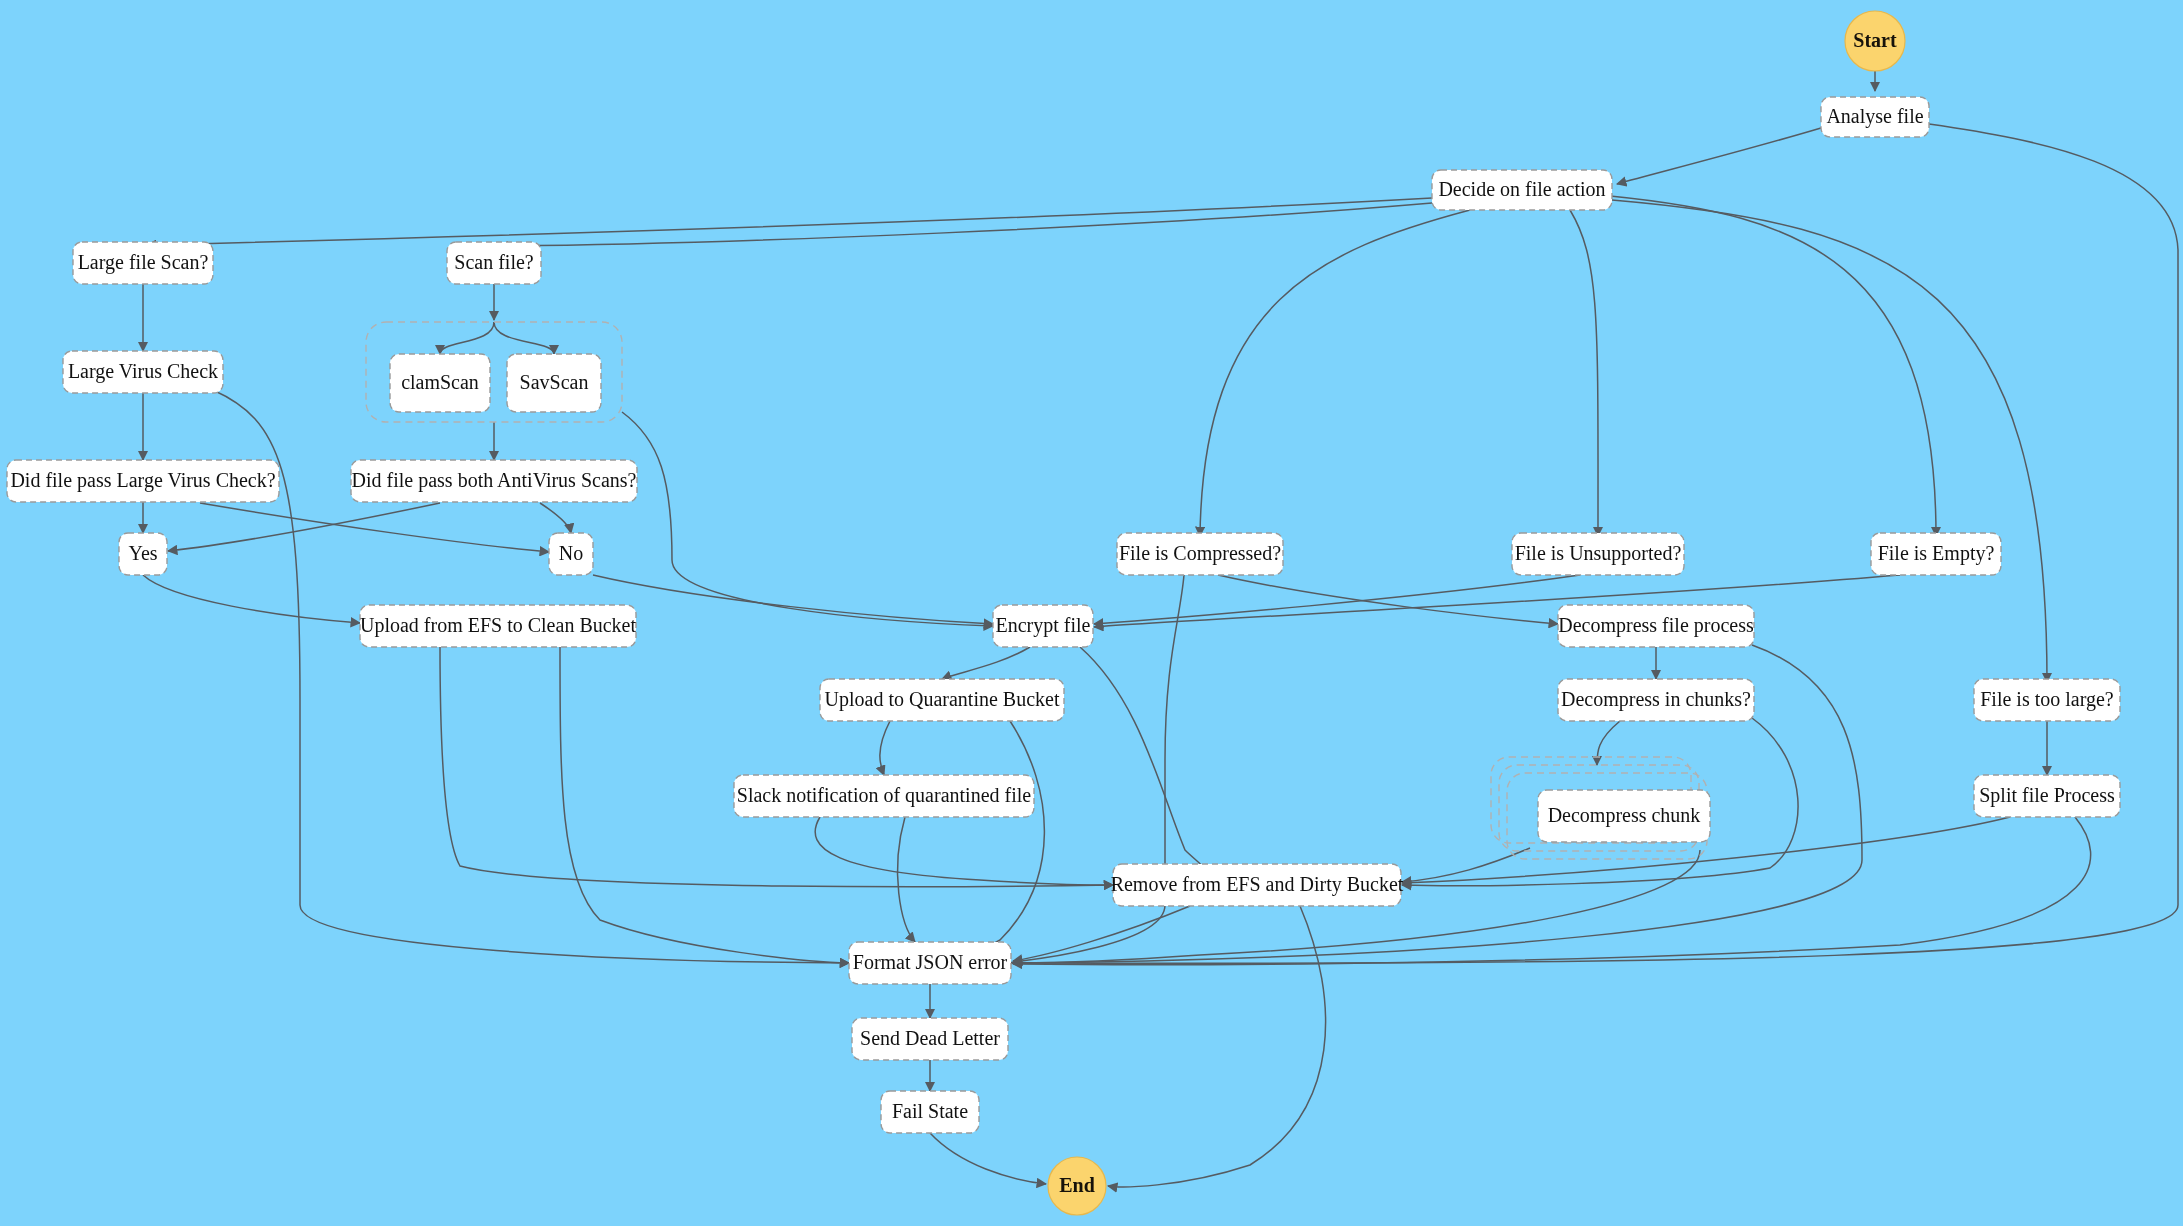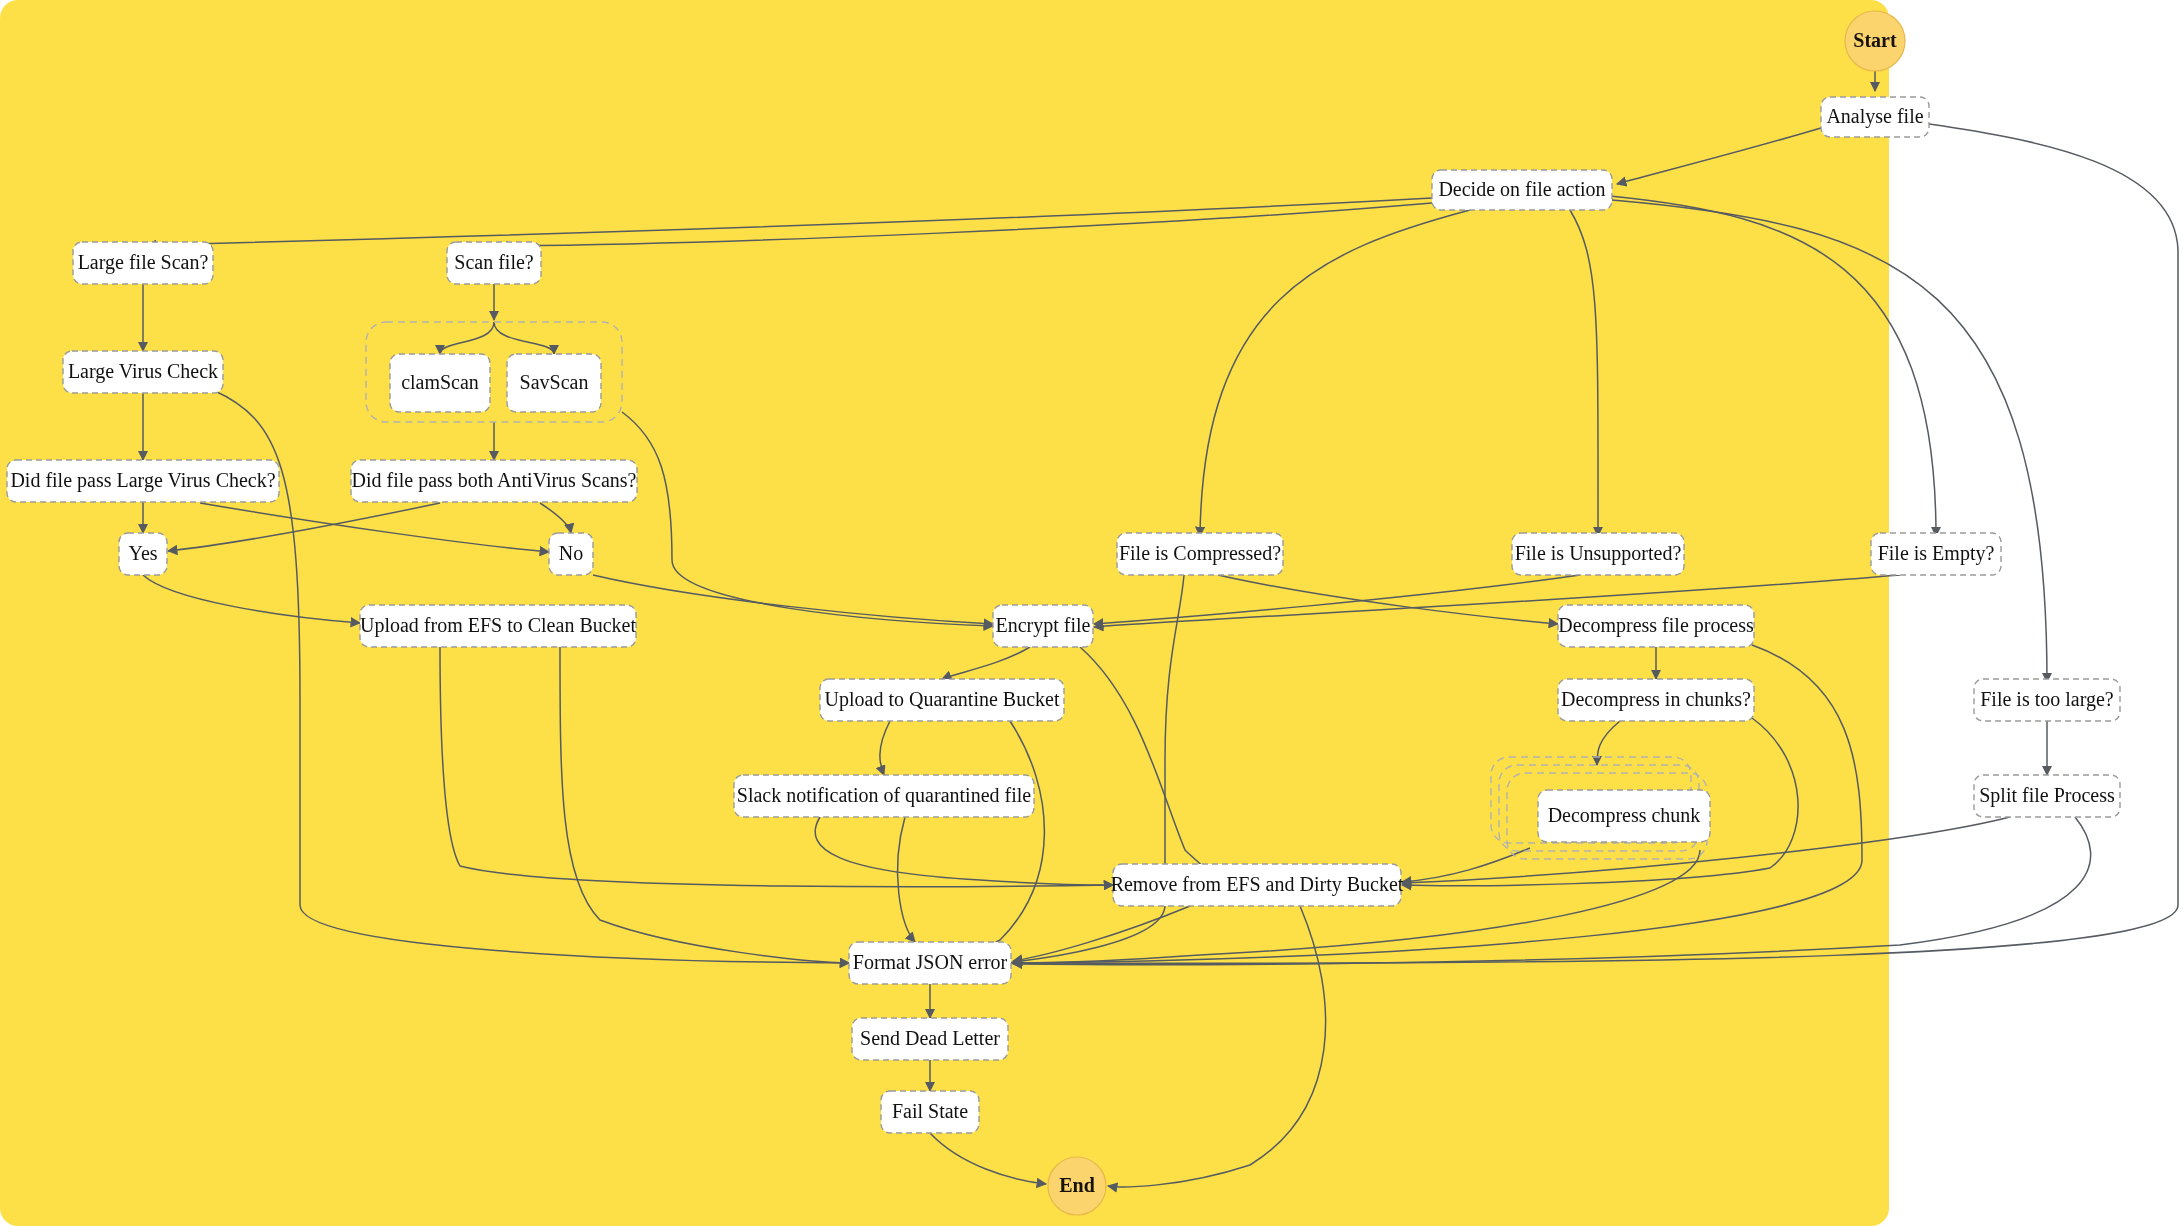--- a/index.html
+++ b/index.html
@@ -1,21 +1,21 @@
 <!DOCTYPE html>
 <html><head>
 <meta charset="utf-8">
 <style>
   html,body{margin:0;padding:0;background:#ffffff;}
   body{
     width:2183px;height:1226px;overflow:hidden;
     font-family:"Liberation Serif","DejaVu Serif",serif;
     color:#111111;
   }
-  #stage{position:relative;width:1889px;height:1226px;background:#fde047;border-radius:18px;}
+  #stage{position:relative;width:2183px;height:1226px;background:#7dd3fc;}
   svg#graph{position:absolute;inset:0;width:2183px;height:1226px;display:block;}
   .edge{fill:none;stroke:#555b61;stroke-width:1.5px;}
   .node-box{fill:#ffffff;stroke:#9a9a9a;stroke-width:1.4px;stroke-dasharray:6 4;}
   .group-box{fill:none;stroke:#b1b1b1;stroke-width:1.4px;stroke-dasharray:7 5;}
   .terminal{stroke:#e8b84b;stroke-width:1.2px;}
   .nlabel{
     font-family:"Liberation Serif","DejaVu Serif",serif;
     font-size:20px;fill:#111;text-anchor:middle;dominant-baseline:middle;
   }
   .tlabel{

